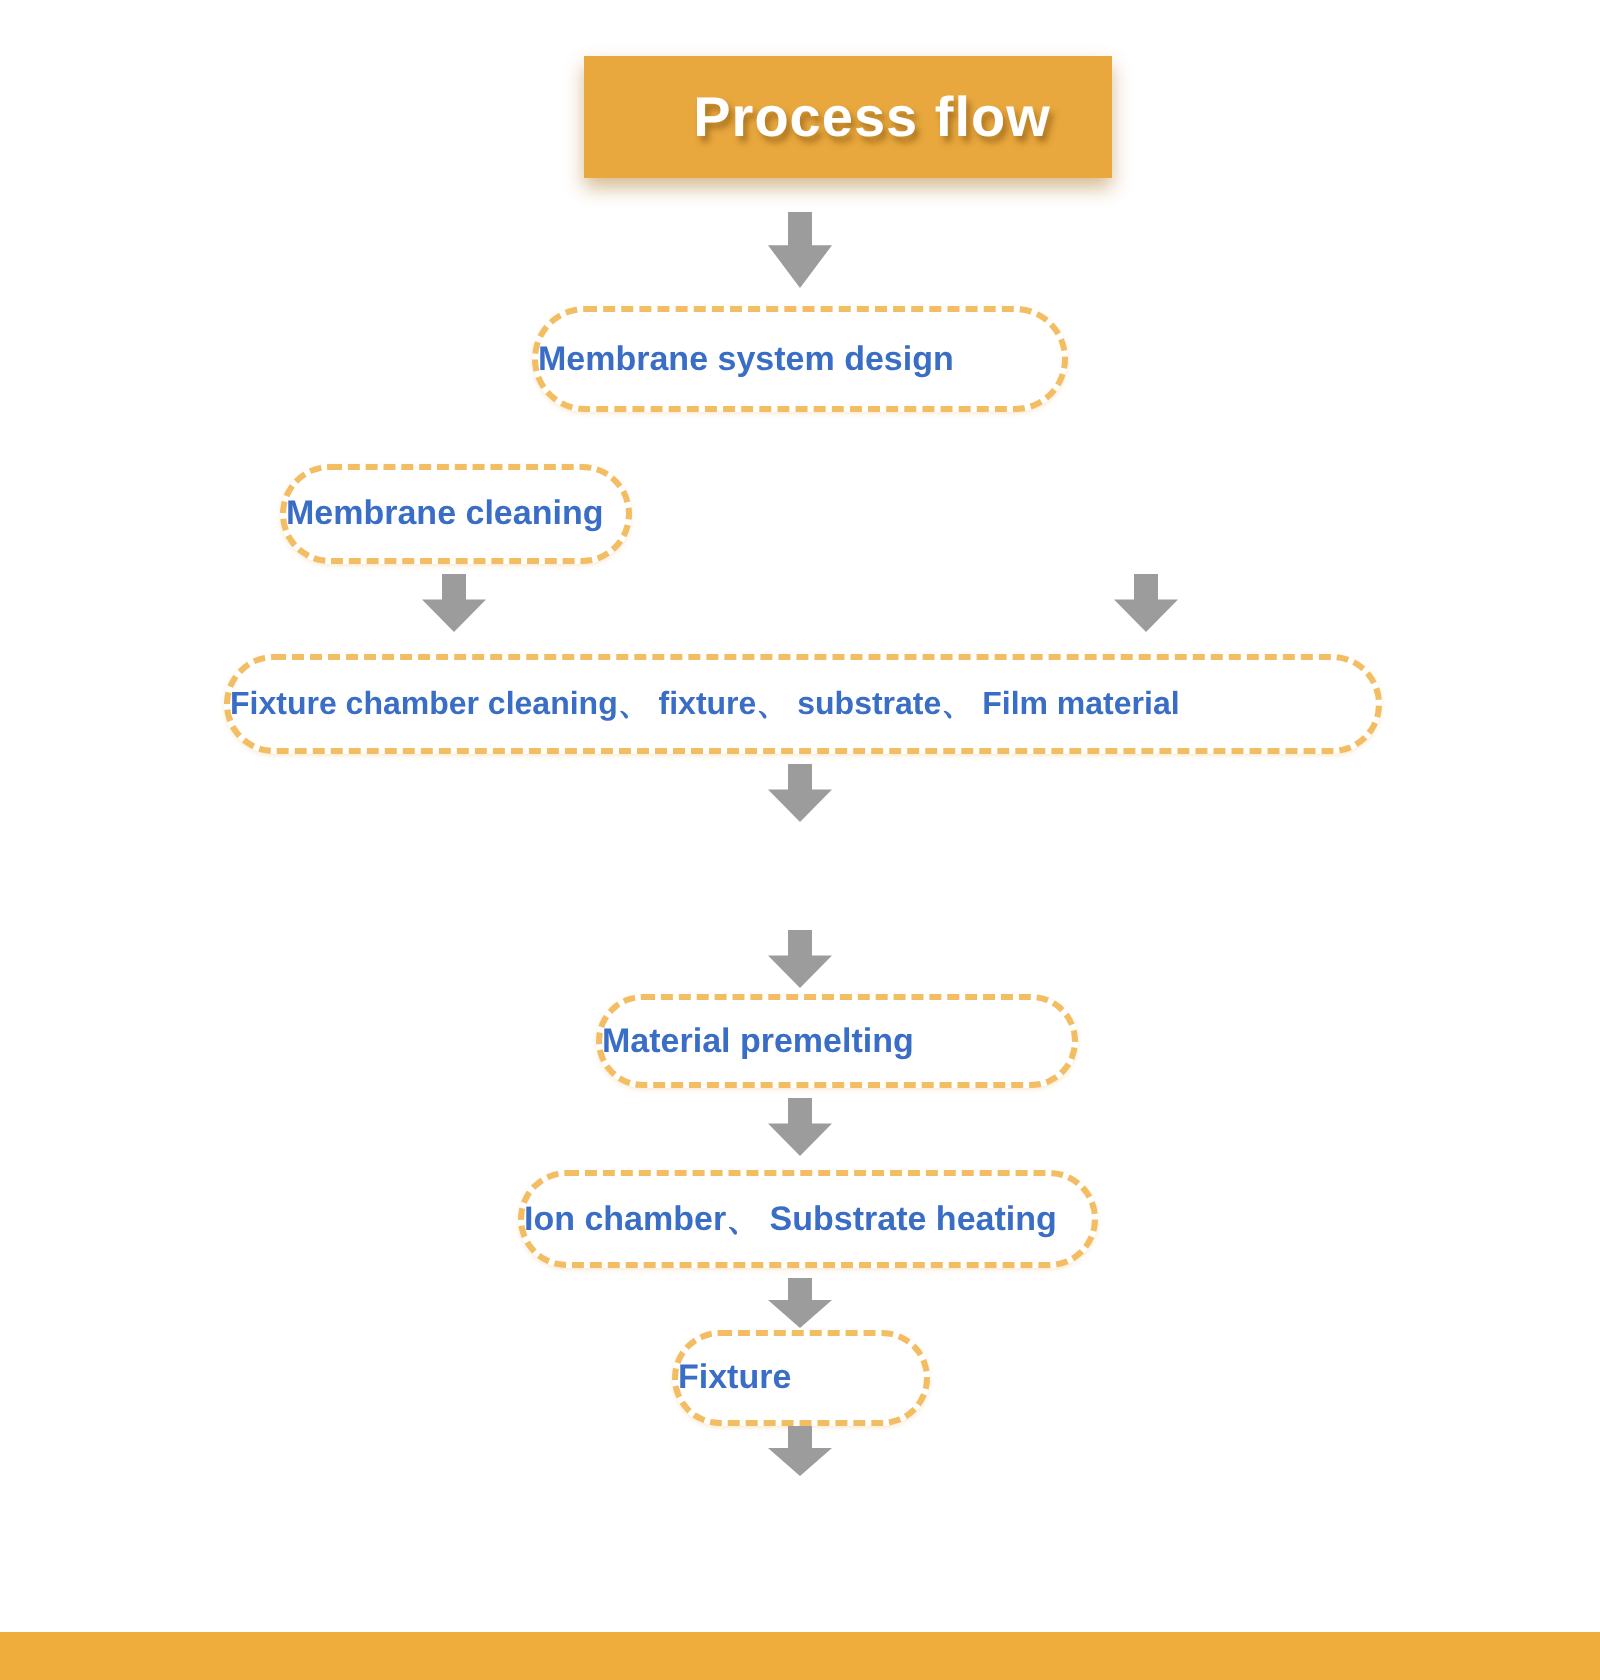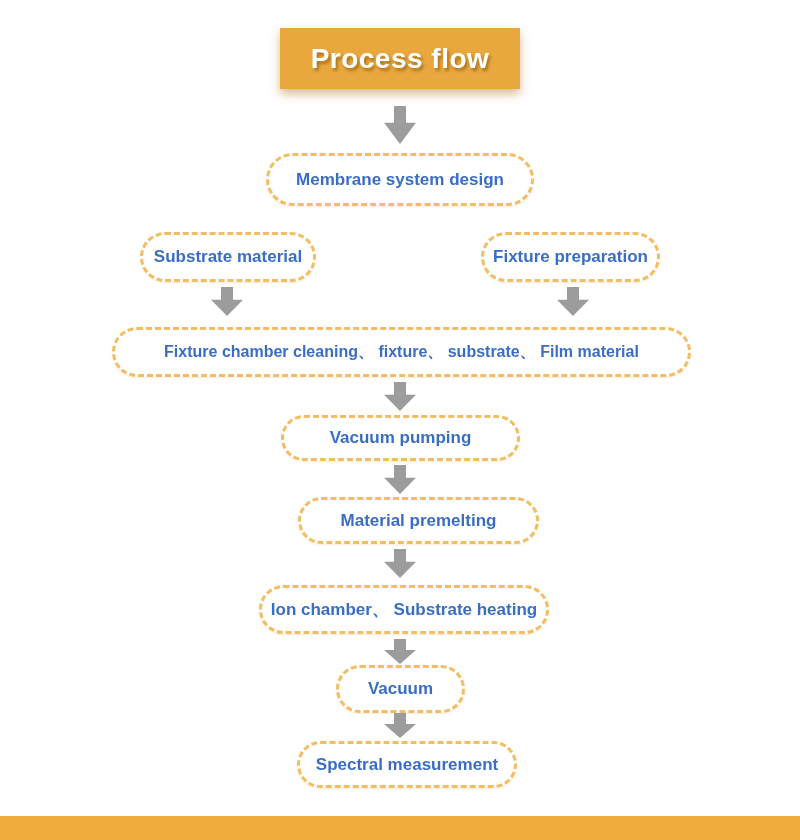--- a/index.html
+++ b/index.html
@@ -1,33 +1,33 @@
 <!DOCTYPE html>
 <html><head>
 <meta charset="utf-8">
 <style>
   html,body{margin:0;padding:0;background:#ffffff;}
   .canvas{
     position:relative;width:800px;height:840px;background:#ffffff;overflow:hidden;
     font-family:"Liberation Sans","DejaVu Sans",sans-serif;
   }
   .banner{
-    position:absolute;left:280px;top:28px;width:240px;height:61px;
+    position:absolute;left:292px;top:28px;width:240px;height:61px;
     background:#e9a83e;
     box-shadow:0 5px 9px rgba(166,106,17,0.45);
-    display:flex;align-items:center;justify-content:center;
+    display:flex;align-items:center;justify-content:center;padding-left:24px;
   }
   .banner span{
     color:#ffffff;font-size:28px;font-weight:bold;letter-spacing:0.5px;
     text-shadow:2px 3px 3px rgba(120,75,10,0.55);
   }
   .pill{
     position:absolute;
     border:3px dashed #f3be63;border-radius:28px;
-    display:flex;align-items:center;justify-content:center;
+    display:flex;align-items:center;
     background:#ffffff;box-sizing:border-box;
     box-shadow:0 1px 2px rgba(230,180,90,0.25);
   }
   .pill span{
     color:#3a6ec6;font-weight:bold;font-size:17px;white-space:nowrap;
   }
   .pill.wide span{font-size:16px;}
   .arrow{position:absolute;display:block;}
   .arrow path{fill:#9c9c9c;}
   .bottom-bar{
@@ -46,44 +46,38 @@
 
   <svg class="arrow" style="left:384px;top:106px" width="32" height="38" viewBox="0 0 32 32" preserveAspectRatio="none">
     <path d="M10 0 H22 V14 H32 L16 32 L0 14 H10 Z"></path>
   </svg>
 
   <div class="pill" style="left:266px;top:153px;width:268px;height:53px">
     <span>Membrane system design</span>
   </div>
 
   <div class="pill" style="left:140px;top:232px;width:176px;height:50px">
-    <span>Substrate material</span>
-  </div>
-  <div class="pill" style="left:481px;top:232px;width:179px;height:50px">
-    <span>Fixture preparation</span>
+    <span>Membrane cleaning</span>
   </div>
 
   <svg class="arrow" style="left:211px;top:287px" width="32" height="29" viewBox="0 0 32 32" preserveAspectRatio="none">
     <path d="M10 0 H22 V14 H32 L16 32 L0 14 H10 Z"></path>
   </svg>
   <svg class="arrow" style="left:557px;top:287px" width="32" height="29" viewBox="0 0 32 32" preserveAspectRatio="none">
     <path d="M10 0 H22 V14 H32 L16 32 L0 14 H10 Z"></path>
   </svg>
 
   <div class="pill wide" style="left:112px;top:327px;width:579px;height:50px">
     <span>Fixture chamber cleaning、 fixture、 substrate、 Film material</span>
   </div>
 
   <svg class="arrow" style="left:384px;top:382px" width="32" height="29" viewBox="0 0 32 32" preserveAspectRatio="none">
     <path d="M10 0 H22 V14 H32 L16 32 L0 14 H10 Z"></path>
   </svg>
 
-  <div class="pill" style="left:281px;top:415px;width:239px;height:46px">
-    <span>Vacuum pumping</span>
-  </div>
 
   <svg class="arrow" style="left:384px;top:465px" width="32" height="29" viewBox="0 0 32 32" preserveAspectRatio="none">
     <path d="M10 0 H22 V14 H32 L16 32 L0 14 H10 Z"></path>
   </svg>
 
   <div class="pill" style="left:298px;top:497px;width:241px;height:47px">
     <span>Material premelting</span>
   </div>
 
   <svg class="arrow" style="left:384px;top:549px" width="32" height="29" viewBox="0 0 32 32" preserveAspectRatio="none">
@@ -92,26 +86,23 @@
 
   <div class="pill" style="left:259px;top:585px;width:290px;height:49px">
     <span>Ion chamber、 Substrate heating</span>
   </div>
 
   <svg class="arrow" style="left:384px;top:639px" width="32" height="25" viewBox="0 0 32 32" preserveAspectRatio="none">
     <path d="M10 0 H22 V14 H32 L16 32 L0 14 H10 Z"></path>
   </svg>
 
   <div class="pill" style="left:336px;top:665px;width:129px;height:48px">
-    <span>Vacuum</span>
+    <span>Fixture</span>
   </div>
 
   <svg class="arrow" style="left:384px;top:713px" width="32" height="25" viewBox="0 0 32 32" preserveAspectRatio="none">
     <path d="M10 0 H22 V14 H32 L16 32 L0 14 H10 Z"></path>
   </svg>
 
-  <div class="pill" style="left:297px;top:741px;width:220px;height:47px">
-    <span>Spectral measurement</span>
-  </div>
 
   <div class="bottom-bar"></div>
 
 </div>
 
 </body></html>

